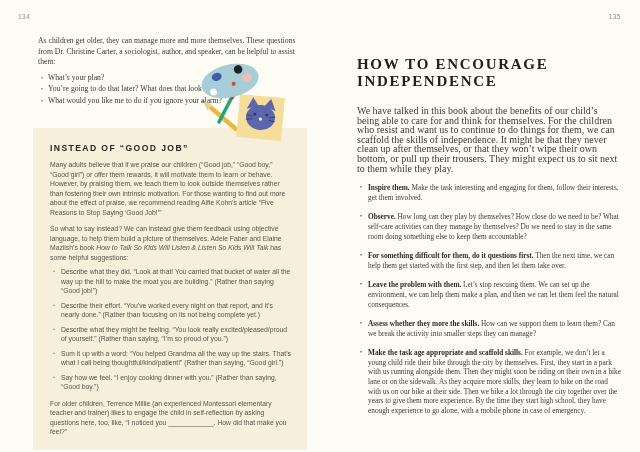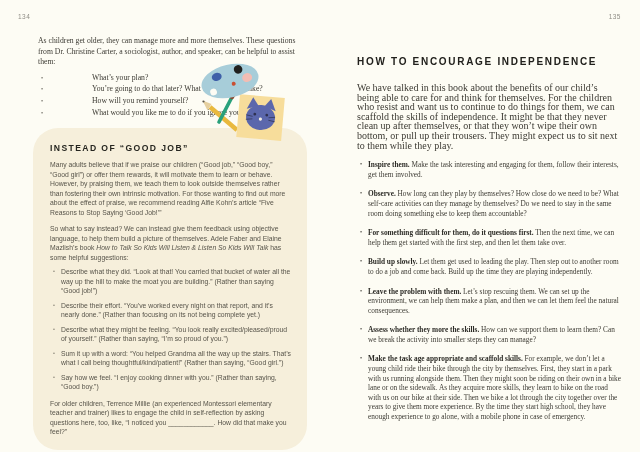--- a/index.html
+++ b/index.html
@@ -20,54 +20,53 @@
   .pageno-left  { left:18px; }
   .pageno-right { right:19px; text-align:right; }
 
   
   .left-intro {
     position:absolute; left:38px; top:36px; width:268px;
     font-size:7.7px; line-height:10.6px;
   }
   .q-list { margin-top:5px; }
   .li { display:flex; }
-  .q-list .li { margin-top:1px;gap:44px; }
+  .q-list .li { margin-top:1px; }
   .marker {
     flex:0 0 10px; width:10px; padding-left:3px;
     color:#6a675e; font-size:6px; line-height:inherit;
   }
   .li-text { flex:1; }
 
   .gj-box {
     position:absolute; left:33px; top:128px; width:274px; z-index:1;
     background:#f6efdb;
     padding:15px 16px 13px 17px;
     font-family:"Liberation Sans", sans-serif;
     color:#57544a;
-    border-radius:25px;
   }
   .gj-title {
     font-family:"Liberation Sans", sans-serif;
     font-size:8.6px; font-weight:bold; letter-spacing:1.4px;
     color:#262620;
   }
   .gj-para { font-size:6.8px; line-height:9.5px; margin-top:7px; }
   .gj-list { margin-top:2px; }
   .gj-list .li { margin-top:5px; font-size:6.8px; line-height:9.5px; }
   .gj-list .marker { color:#8d897b; font-size:5.5px; flex:0 0 11px; width:11px; }
   .gj-para i { font-style:italic; }
 
   
   .illus { position:absolute; left:188px; top:50px; z-index:2; }
 
   
   .right-col { position:absolute; left:357px; top:56px; width:264px; }
   .rp-heading {
-    font-family:Liberation Sans, sans-serif;
-    font-size:10px; font-weight:bold; letter-spacing:1.7px;
+    font-family:Liberation Serif, serif;
+    font-size:15px; font-weight:bold; letter-spacing:1.7px;
     color:#21201c;
   }
   .right-col p { font-size:10px; line-height:9.6px; margin-top:9px; }
   .right-col .rp-p1 { margin-top:16px; }
   .tips { margin-top:7px; }
   .tips .li { font-size:7.3px; line-height:9.6px; margin-top:10px; }
   .tips .marker { flex:0 0 11px; width:11px; color:#46443d; font-size:6px; }
   .tips strong { font-weight:bold; color:#2b2a25; }
 </style>
 </head>
@@ -81,24 +80,20 @@
   <div class="left-intro">
     <p>As children get older, they can manage more and more themselves. These questions from Dr. Christine Carter, a sociologist, author, and speaker, can be helpful to assist them:</p>
     <div class="q-list">
         <div class="li">
           <span class="marker">•</span>
           <span class="li-text">What’s your plan?</span>
         </div>
         <div class="li">
           <span class="marker">•</span>
           <span class="li-text">You’re going to do that later? What does that look like?</span>
-        </div>
-        <div class="li">
-          <span class="marker">•</span>
-          <span class="li-text">How will you remind yourself?</span>
         </div>
         <div class="li">
           <span class="marker">•</span>
           <span class="li-text">What would you like me to do if you ignore your alarm?</span>
         </div>
       </div>
   </div>
 
   <svg class="illus" width="122" height="122" viewBox="0 0 122 122">
 
@@ -180,24 +175,20 @@
         <div class="li">
           <span class="marker">•</span>
           <span class="li-text"><strong>Observe.</strong> How long can they play by themselves? How close do we need to be? What self-care activities can they manage by themselves? Do we need to stay in the same room doing something else to keep them accountable?</span>
         </div>
         <div class="li">
           <span class="marker">•</span>
           <span class="li-text"><strong>For something difficult for them, do it questions first.</strong> Then the next time, we can help them get started with the first step, and then let them take over.</span>
         </div>
         <div class="li">
           <span class="marker">•</span>
-          <span class="li-text"><strong>Build up slowly.</strong> Let them get used to leading the play. Then step out to another room to do a job and come back. Build up the time they are playing independently.</span>
-        </div>
-        <div class="li">
-          <span class="marker">•</span>
           <span class="li-text"><strong>Leave the problem with them.</strong> Let’s stop rescuing them. We can set up the environment, we can help them make a plan, and then we can let them feel the natural consequences.</span>
         </div>
         <div class="li">
           <span class="marker">•</span>
           <span class="li-text"><strong>Assess whether they more the skills.</strong> How can we support them to learn them? Can we break the activity into smaller steps they can manage?</span>
         </div>
         <div class="li">
           <span class="marker">•</span>
           <span class="li-text"><strong>Make the task age appropriate and scaffold skills.</strong> For example, we don’t let a young child ride their bike through the city by themselves. First, they start in a park with us running alongside them. Then they might soon be riding on their own in a bike lane or on the sidewalk. As they acquire more skills, they learn to bike on the road with us on our bike at their side. Then we bike a lot through the city together over the years to give them more experience. By the time they start high school, they have enough experience to go alone, with a mobile phone in case of emergency.</span>
         </div>

